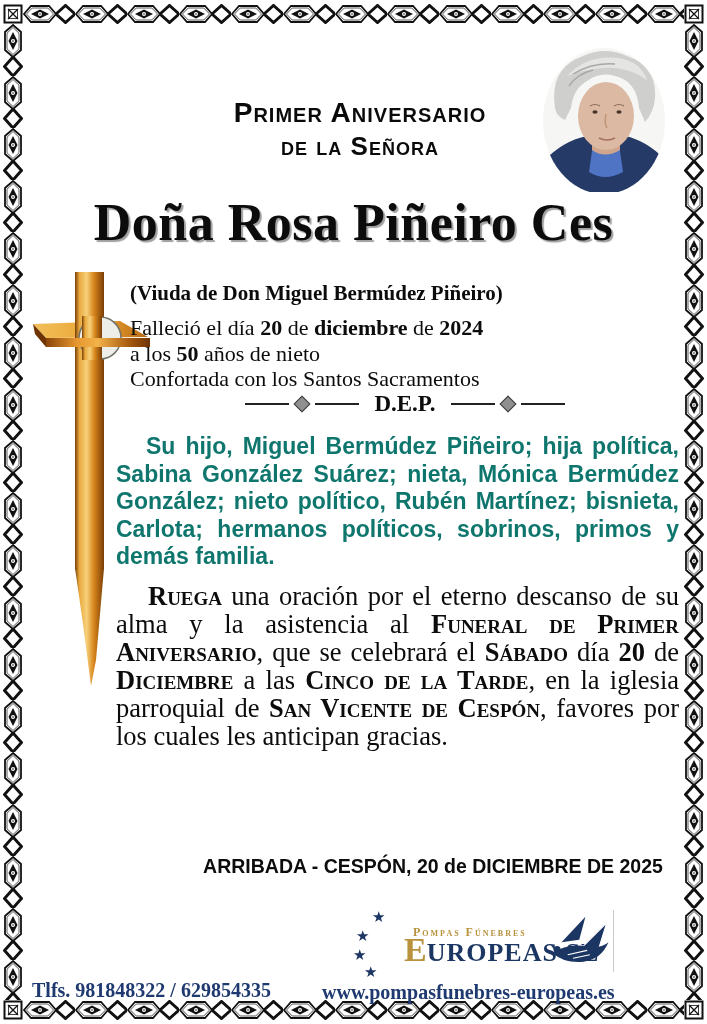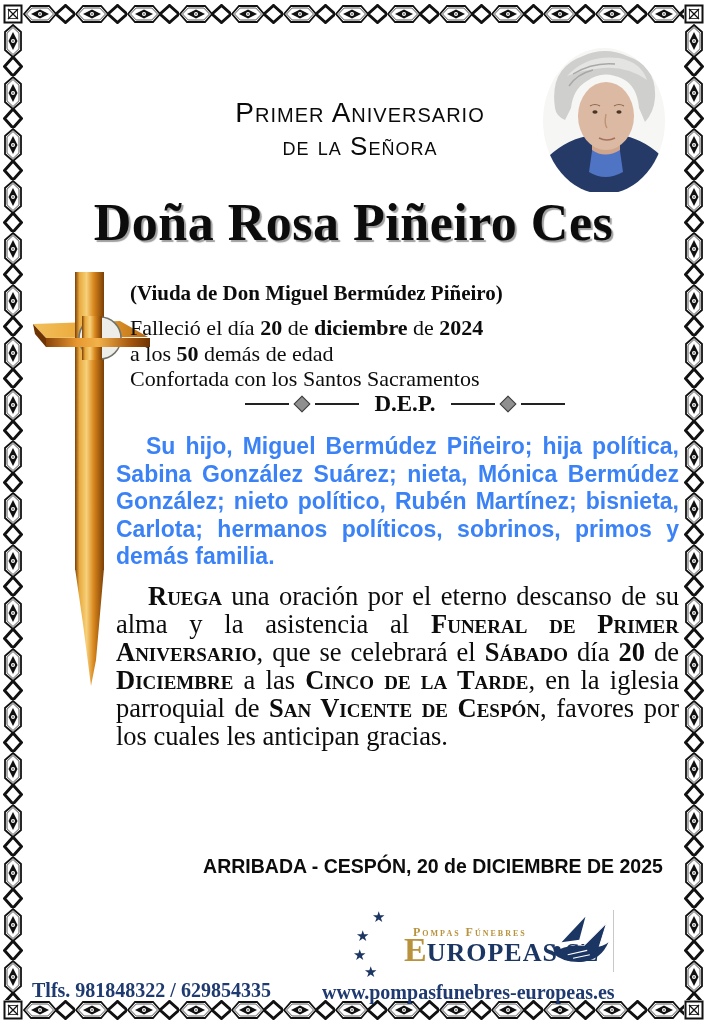--- a/index.html
+++ b/index.html
@@ -4,21 +4,21 @@
 <style>
   html,body{margin:0;padding:0;background:#fff;}
   .page{position:relative;width:707px;height:1024px;background:#fff;overflow:hidden;
         font-family:"Liberation Serif","DejaVu Serif",serif;color:#0c0c0c;}
   .abs{position:absolute;}
   .b{font-weight:bold;}
   .sc{font-variant:small-caps;font-weight:bold;}
 
   
   .memorial-header{left:30px;top:95px;width:660px;text-align:center;
-    font-family:"Liberation Sans","DejaVu Sans",sans-serif;font-weight:normal;
+    font-family:"Liberation Sans","DejaVu Sans",sans-serif;font-weight:bold;
     font-variant:small-caps;line-height:1.25;color:#0a0a0a;}
   .memorial-header .l1{font-size:28px;letter-spacing:1px;}
   .memorial-header .l2{font-size:26px;letter-spacing:1px;}
 
   
   .deceased-name{left:12px;top:193px;width:683px;text-align:center;
     font-size:52px;font-weight:bold;letter-spacing:0.5px;
     text-shadow:2px 2px 1px rgba(80,80,80,0.55);white-space:nowrap;}
 
   .relation-line{left:130px;top:281px;width:550px;text-align:left;
@@ -27,21 +27,21 @@
   .death-line{left:130px;top:0;width:550px;font-size:22px;}
   .dl1{top:315px;} .dl2{top:341px;} .dl3{top:366px;}
 
   .dep-row{left:130px;top:391px;width:550px;display:flex;align-items:center;justify-content:center;gap:7px;}
   .dep-line{width:44px;height:2px;background:#222;}
   .dep-diamond{width:10px;height:10px;background:#8f8f8f;border:1px solid #3c3c3c;transform:rotate(45deg);}
   .dep-text{font-size:23px;font-weight:bold;padding:0 8px;}
 
   .family-par{left:116px;top:433px;width:563px;
     font-family:"Liberation Sans","DejaVu Sans",sans-serif;font-weight:bold;
-    font-size:23px;line-height:27.6px;text-align:justify;text-indent:30px;color:#3b82f6;}
+    font-size:23px;line-height:27.6px;text-align:justify;text-indent:30px;color:#0f766e;}
 
   .prayer-par{left:116px;top:582px;width:563px;
     font-size:26.5px;line-height:28px;text-align:justify;text-indent:32px;}
 
   .place-date{left:116px;top:855px;width:634px;text-align:center;
     font-family:"Liberation Sans","DejaVu Sans",sans-serif;font-weight:bold;font-size:19.5px;}
 
   
   .logo-star{position:absolute;color:#1c3663;font-size:15px;line-height:1;}
   .logo-tagline{left:413px;top:925px;font-size:12px;font-weight:bold;letter-spacing:2px;
@@ -203,21 +203,21 @@
 
   <div class="abs memorial-header">
     <div class="l1">Primer Aniversario</div>
     <div class="l2">de la Señora</div>
   </div>
 
   <div class="abs deceased-name">Doña Rosa Piñeiro Ces</div>
   <div class="abs relation-line">(Viuda de Don Miguel Bermúdez Piñeiro)</div>
 
   <div class="abs death-line dl1"><span>Falleció el día </span><span class="b">20</span><span> de </span><span class="b">diciembre</span><span> de </span><span class="b">2024</span></div>
-  <div class="abs death-line dl2"><span>a los </span><span class="b">50</span><span> demás de edad</span></div>
+  <div class="abs death-line dl2"><span>a los </span><span class="b">50</span><span> años de nieto</span></div>
   <div class="abs death-line dl3"><span>Confortada con los Santos Sacramentos</span></div>
 
   <div class="abs dep-row">
     <span class="dep-line"></span>
     <span class="dep-diamond"></span>
     <span class="dep-line"></span>
     <span class="dep-text">D.E.P.</span>
     <span class="dep-line"></span>
     <span class="dep-diamond"></span>
     <span class="dep-line"></span>

